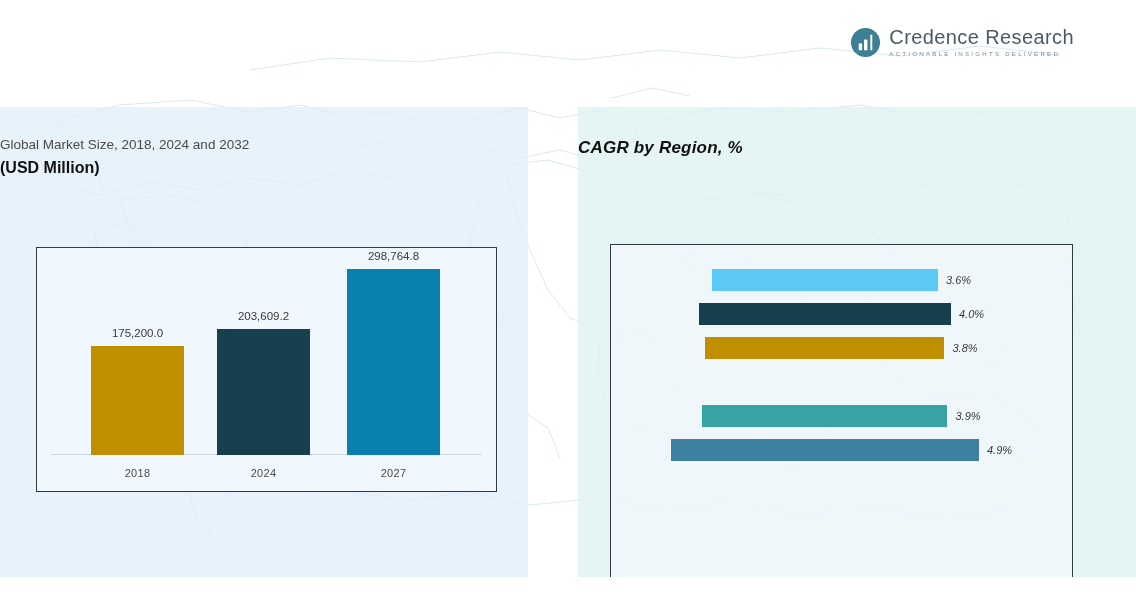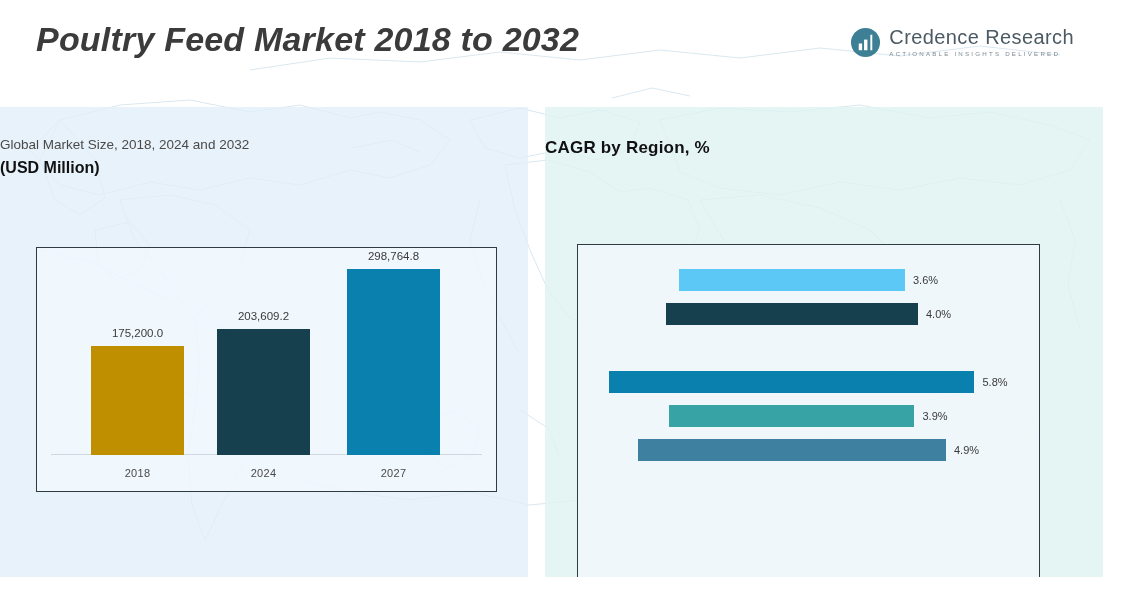--- a/index.html
+++ b/index.html
@@ -31,21 +31,21 @@
   .logo-text{display:flex;flex-direction:column;line-height:1;justify-content:space-between;}
   .logo-name{font-size:20px;color:#4c5a64;letter-spacing:.4px;}
   .logo-tag{
     font-size:6.2px;color:#7d8b94;letter-spacing:2.2px;
     margin-top:4px;text-transform:uppercase;
   }
 
   
   .panel{position:absolute;top:107px;height:470px;overflow:hidden;}
   .panel-left{left:0;width:528px;background:rgba(225,238,248,.78);}
-  .panel-right{left:545px;width:558px;background:rgba(223,243,241,.80);}
+  .panel-right{left:578px;width:558px;background:rgba(223,243,241,.80);font-style:italic;}
 
   .panel-title{
     position:absolute;left:0;width:100%;text-align:left;
     color:#2b2b2b;
   }
   .left-title-1{top:30px;font-size:13.5px;color:#4a4a4a;}
   .left-title-2{top:52px;font-size:16px;font-weight:bold;color:#111;}
   .right-title{top:31px;font-size:17px;font-weight:bold;color:#111;letter-spacing:.2px;}
 
   
@@ -116,21 +116,20 @@
         <path d="M860 350 L890 365 L905 392"></path>
         <path d="M520 410 L548 428 L560 458"></path>
         <path d="M660 250 L690 262 L705 288"></path>
         <path d="M352 148 L392 140 L420 152"></path>
         <path d="M612 98 L652 88 L690 96"></path>
       </g>
     </svg>
   </div>
 
   <div class="header">
-    <div class="page-title">Poultry Feed Market 2018 to 2032</div>
     <div class="logo">
       <svg class="logo-mark" viewBox="0 0 64 64">
         <circle cx="32" cy="32" r="30" fill="#3d7f94"></circle>
         <rect x="18" y="34" width="7" height="14" fill="#ffffff"></rect>
         <rect x="29" y="26" width="7" height="22" fill="#ffffff"></rect>
         <path d="M44 16 v32" stroke="#ffffff" stroke-width="4" fill="none"></path>
       </svg>
       <div class="logo-text">
         <span class="logo-name">Credence Research</span>
         <span class="logo-tag">Actionable Insights Delivered</span>
@@ -170,23 +169,23 @@
     <div class="chart-frame frame-right">
       <div class="hbar-plot" id="hbar-plot">
           <div class="hbar-row" style="top: 10px;">
             <div class="hbar" style="width: 226px; background: rgb(91, 200, 245);"></div>
             <span class="hbar-val">3.6%</span>
           </div>
           <div class="hbar-row" style="top: 44px;">
             <div class="hbar" style="width: 252px; background: rgb(23, 64, 79);"></div>
             <span class="hbar-val">4.0%</span>
           </div>
-          <div class="hbar-row" style="top: 112px;">
-            <div class="hbar" style="width: 365px; background: rgb(10, 128, 175);"></div>
-            <span class="hbar-val">5.8%</span>
+          <div class="hbar-row" style="top: 78px;">
+            <div class="hbar" style="width: 239px; background: rgb(191, 143, 0);"></div>
+            <span class="hbar-val">3.8%</span>
           </div>
           <div class="hbar-row" style="top: 146px;">
             <div class="hbar" style="width: 245px; background: rgb(56, 163, 165);"></div>
             <span class="hbar-val">3.9%</span>
           </div>
           <div class="hbar-row" style="top: 180px;">
             <div class="hbar" style="width: 308px; background: rgb(61, 128, 160);"></div>
             <span class="hbar-val">4.9%</span>
           </div>
         </div>

